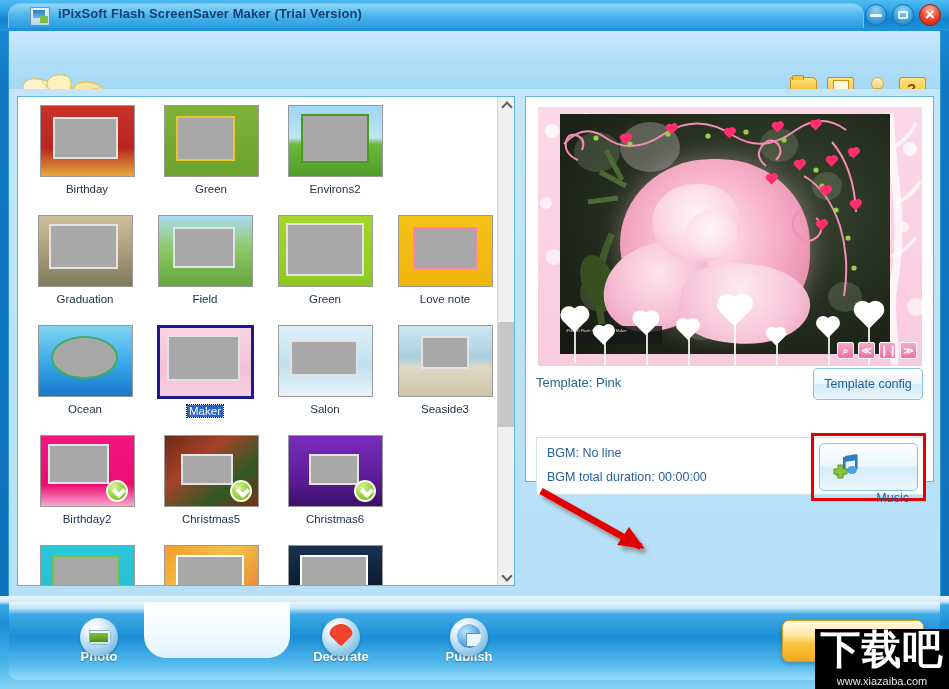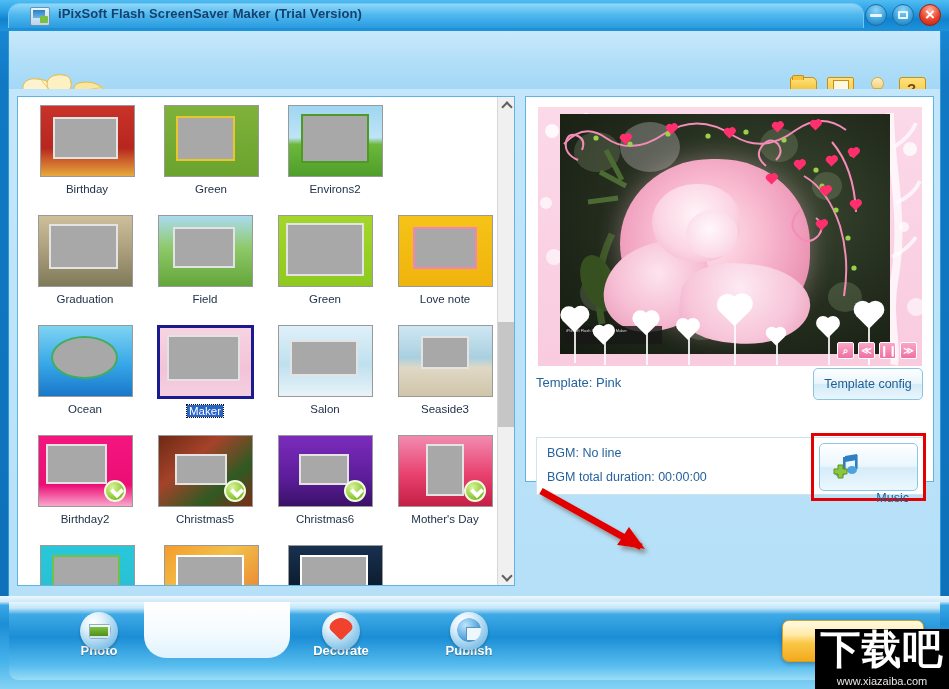--- a/index.html
+++ b/index.html
@@ -302,21 +302,21 @@
     position:absolute;left:9px;top:6px;width:931px;height:78px;
     background:linear-gradient(180deg,#e9f6fd 0%,#bfe5f9 8%,#3fa9e5 16%,#1b8ed6 45%,#58bdee 82%,#9adcf6 100%);
     border-radius:0 0 9px 9px;
   }
   .notch{
     position:absolute;left:135px;top:0;width:146px;height:56px;
     background:linear-gradient(180deg,#ffffff 0%,#f4fbff 55%,#dff2fd 100%);
     border-radius:0 0 22px 22px;
   }
   .nav{
-    position:absolute;left:0;top:0;width:931px;height:64px;
+    position:absolute;left:0;top:6px;width:931px;height:64px;
   }
   .nav-item{
     position:absolute;top:10px;width:120px;height:58px;
     text-align:center;cursor:pointer;
   }
   .nav-icon{
     width:38px;height:38px;margin:0 auto;border-radius:50%;position:relative;
   }
   .nav-label{
     font-size:13px;font-weight:bold;color:#ffffff;margin-top:-7px;
@@ -480,27 +480,20 @@
                 <div class="dl-badge"></div>
               </div>
               <div class="tpl-label">Christmas5</div>
             </div>
             <div class="tpl-cell">
               <div class="thumb" style="background: linear-gradient(rgb(123, 43, 189) 0%, rgb(92, 29, 153) 60%, rgb(58, 17, 104) 100%);">
                 <div class="frame" style="left: 22%; top: 26%; width: 54%; height: 44%;"></div>
                 <div class="dl-badge"></div>
               </div>
               <div class="tpl-label">Christmas6</div>
-            </div>
-            <div class="tpl-cell">
-              <div class="thumb" style="background: linear-gradient(rgb(242, 139, 176) 0%, rgb(232, 65, 111) 55%, rgb(196, 32, 69) 100%);">
-                <div class="frame" style="left: 30%; top: 12%; width: 40%; height: 74%;"></div>
-                <div class="dl-badge"></div>
-              </div>
-              <div class="tpl-label">Mother's Day</div>
             </div>
           </div>
           <div class="tpl-row">
             <div class="tpl-cell">
               <div class="thumb" style="background: linear-gradient(rgb(41, 199, 218) 0%, rgb(42, 192, 212) 55%, rgb(127, 216, 230) 100%);">
                 <div class="frame" style="border-color: rgb(108, 194, 74);"></div>
               </div>
             </div>
             <div class="tpl-cell">
               <div class="thumb" style="background: linear-gradient(140deg, rgb(245, 156, 42) 0%, rgb(242, 192, 74) 40%, rgb(232, 115, 42) 100%);">

